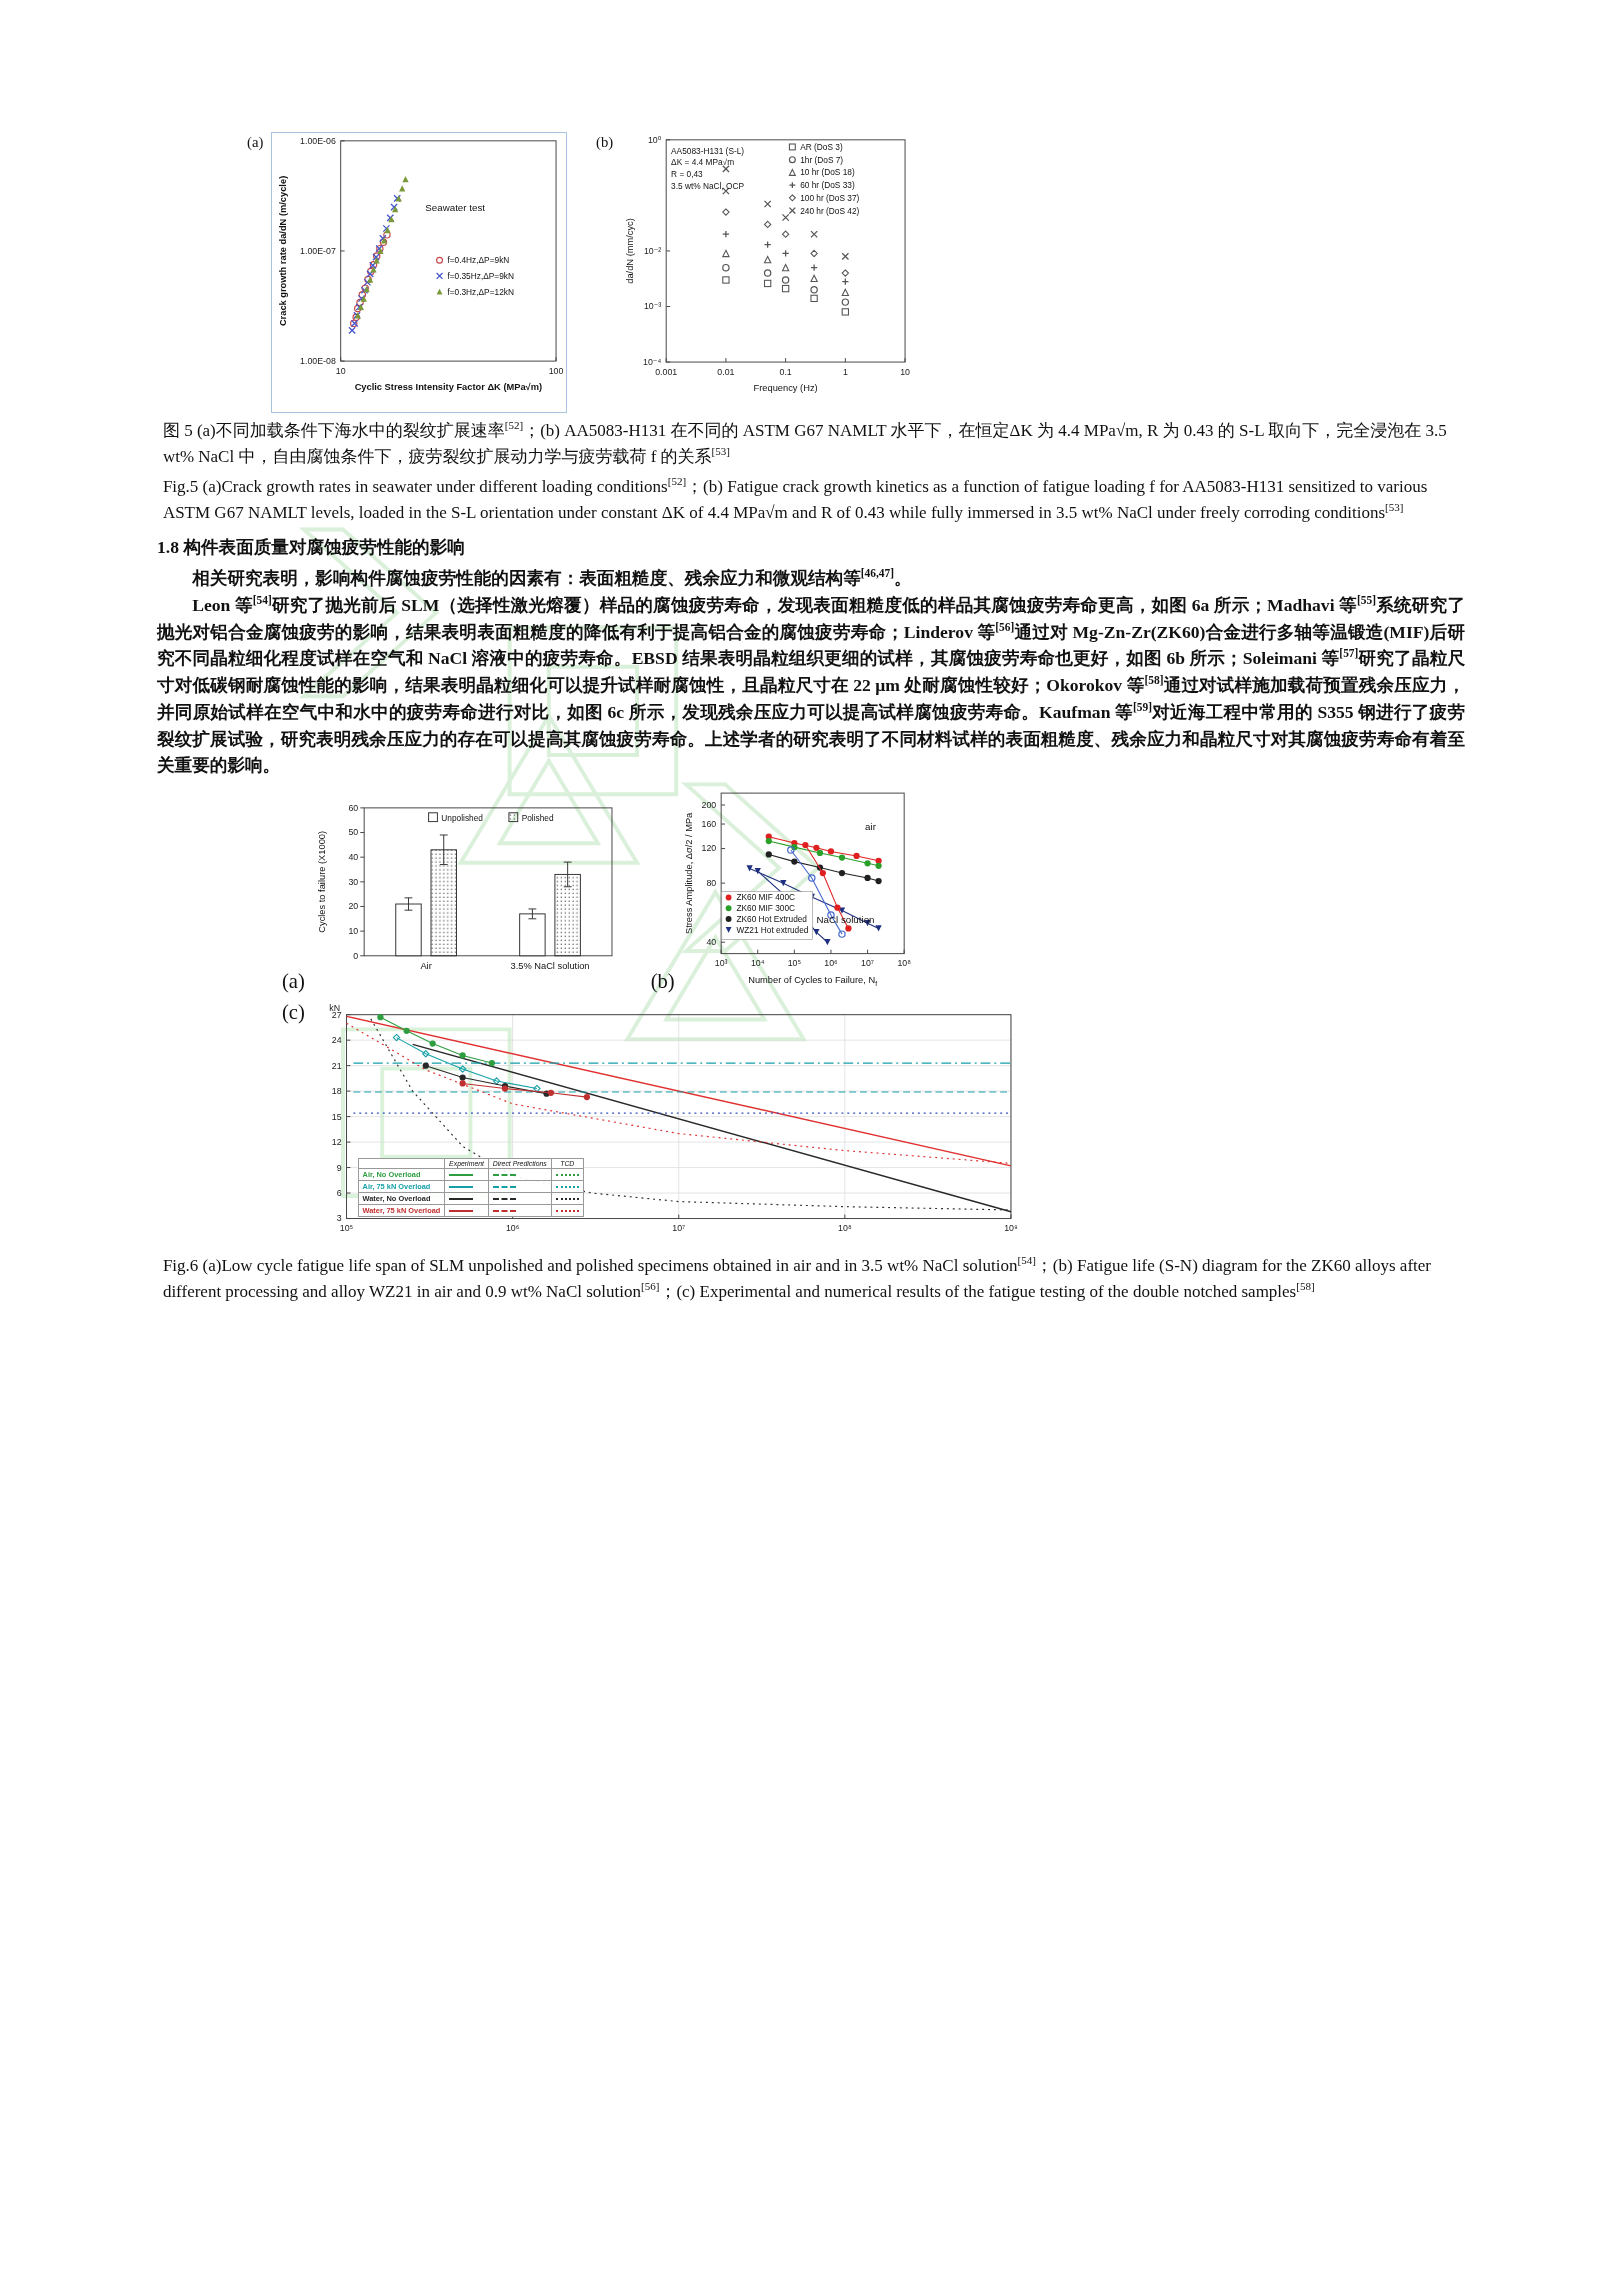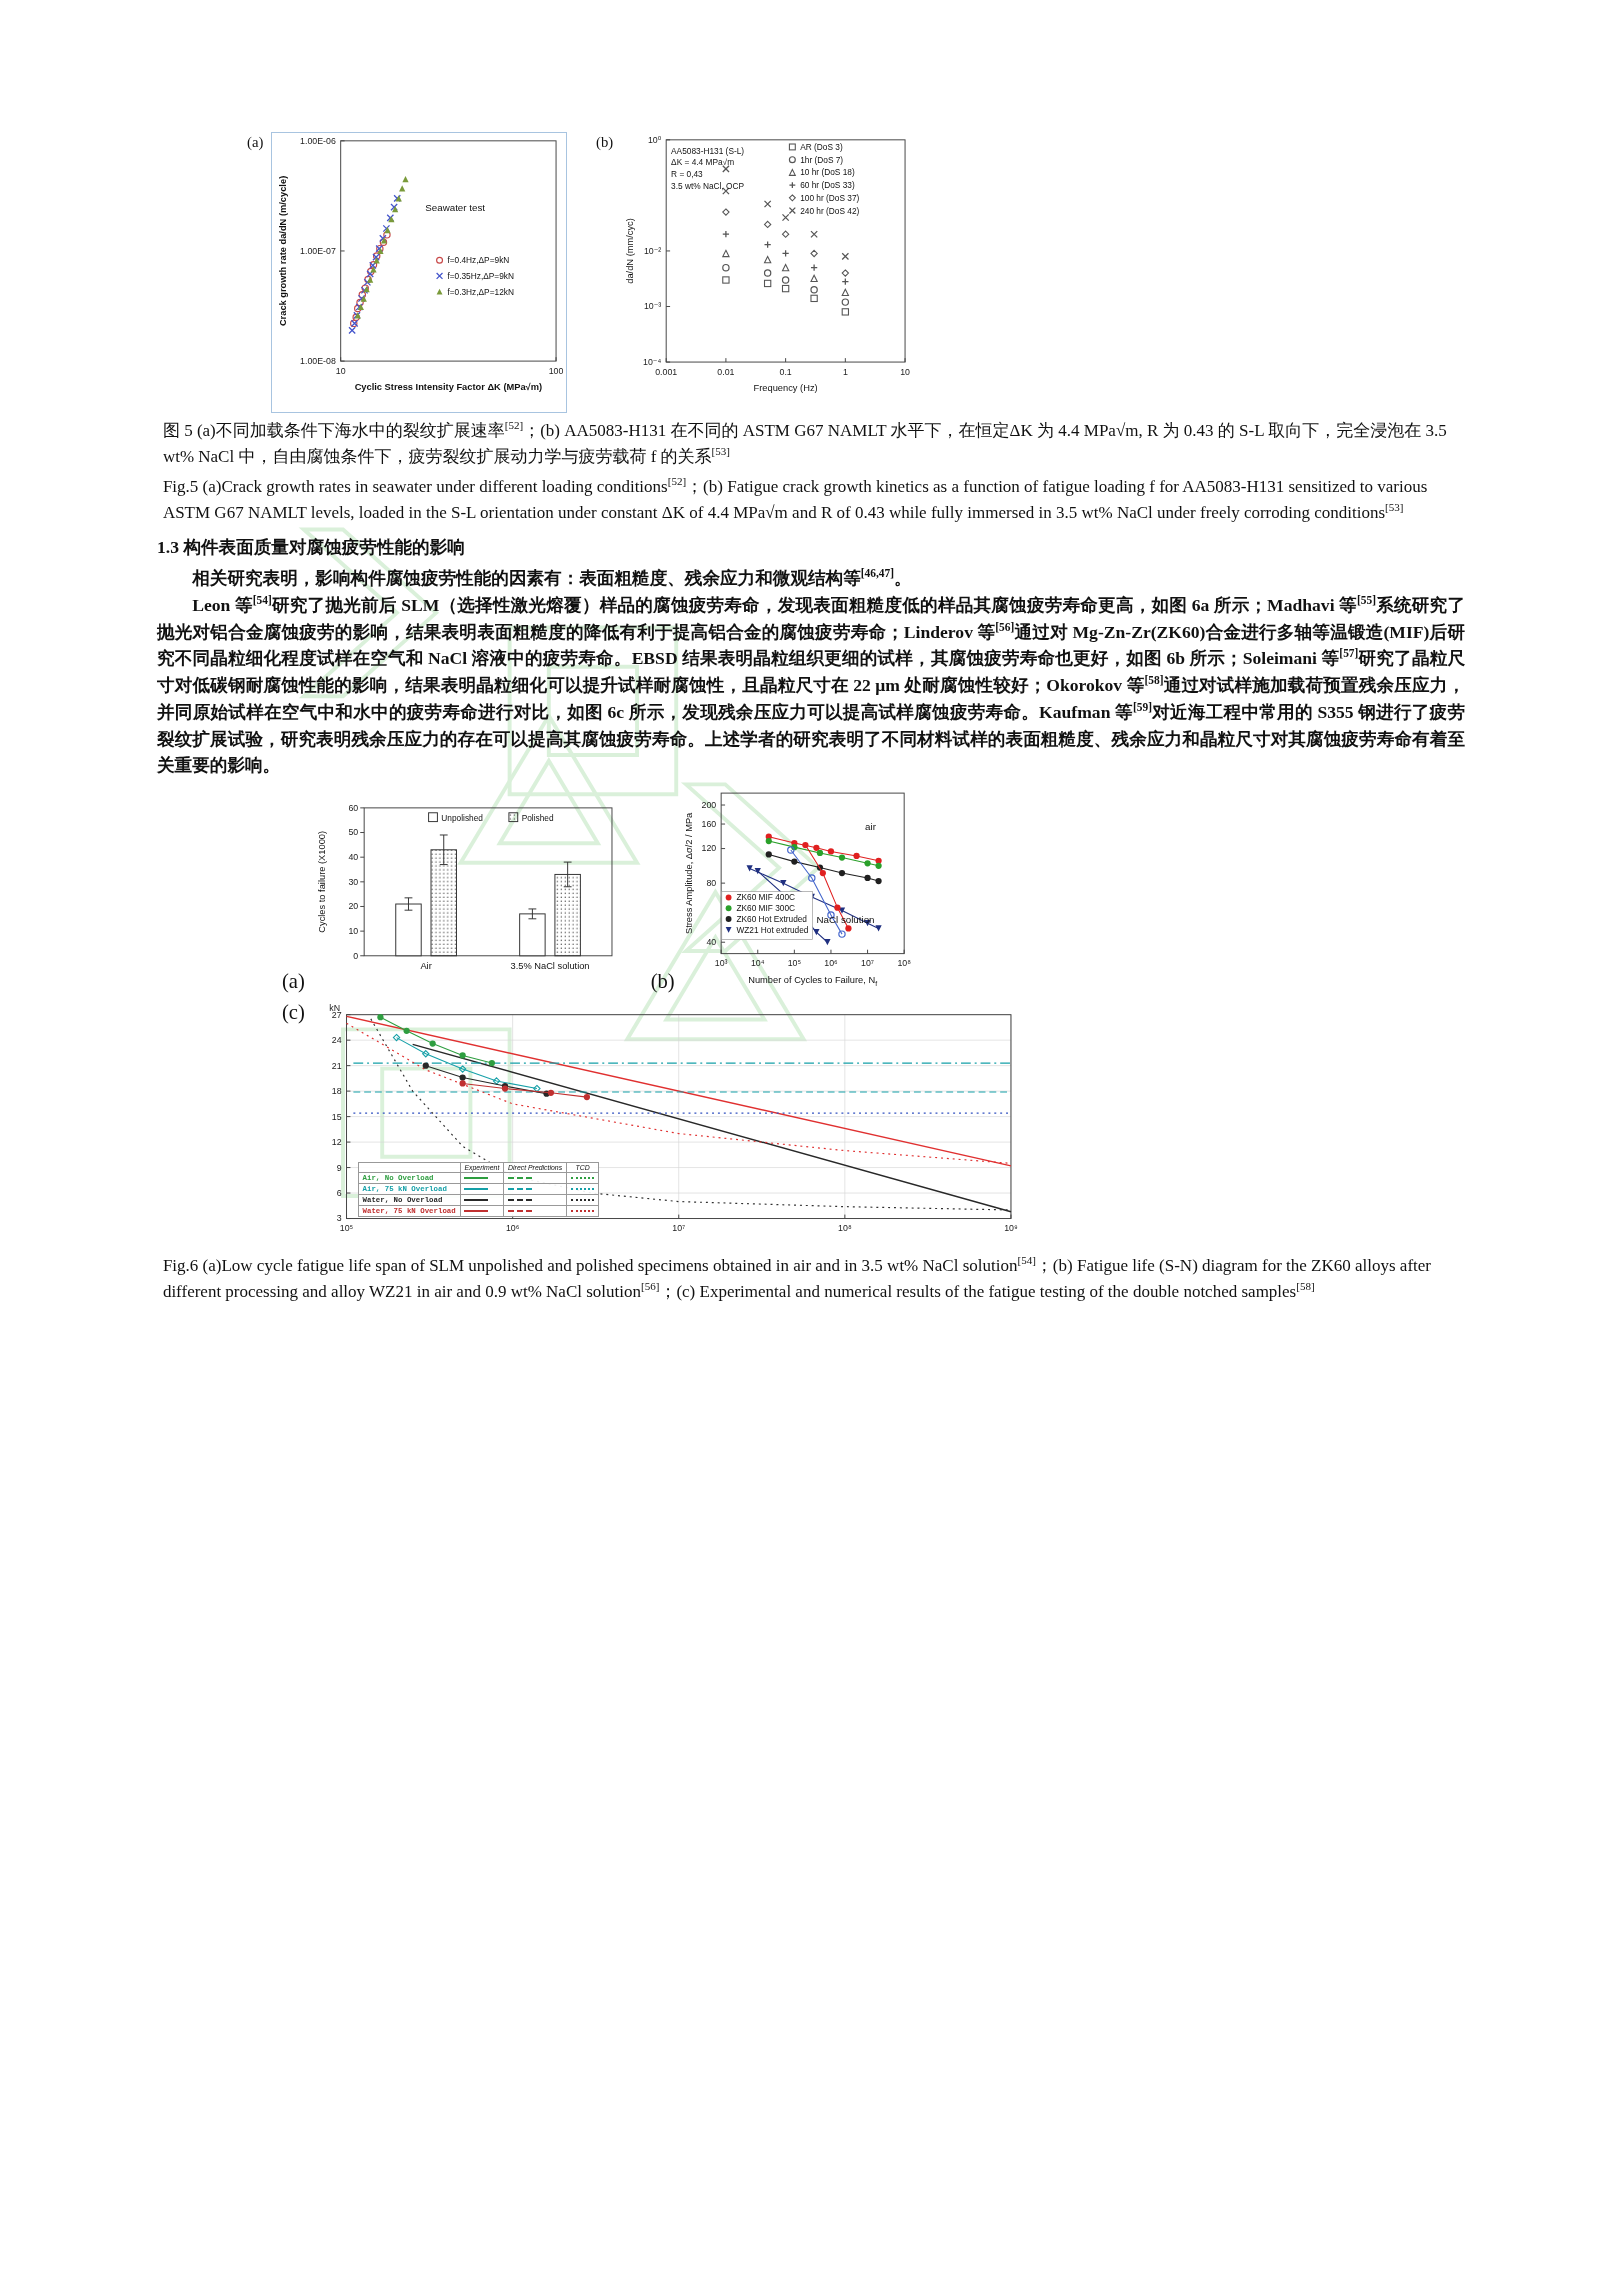--- a/index.html
+++ b/index.html
@@ -22,21 +22,21 @@
   .figlab{font-size:14.7px;margin:2px 7.8px 0 0;flex:0 0 auto;}
   .big{font-size:20.6px;}
   .fig5row{display:flex;margin-left:90px;align-items:flex-start;}
   .fig6row1{display:flex;margin-left:125px;align-items:flex-end;margin-top:7.8px;}
   .fig6row2{display:flex;margin-left:125px;align-items:flex-start;margin-top:5.9px;}
   .gapb{margin-left:29px;}
   .boxed{border:1px solid #a8c4e0;}
   .c-wrap{position:relative;flex:0 0 auto;}
   .lt{border-collapse:collapse;position:absolute;left:45px;bottom:31px;background:rgba(255,255,255,0.92);}
   .lt th{font-family:"Liberation Sans",sans-serif;font-size:6.9px;font-style:italic;font-weight:normal;border:1px solid #999;padding:1px 3.9px;}
-  .lt td{font-family:Liberation Mono, monospace;font-size:7.4px;border:1px solid #999;padding:1px 3.9px;white-space:nowrap;}
+  .lt td{font-family:Liberation Sans, sans-serif;font-size:7.4px;border:1px solid #999;padding:1px 3.9px;white-space:nowrap;}
   .lt td.lab{font-weight:bold;}
   .ls{display:inline-block;width:23.5px;height:0;border-top:2px solid #333;vertical-align:middle;}
   .ls.dashed{border-top-style:dashed;}
   .ls.dotted{border-top-style:dotted;}
 </style>
 </head>
 <body>
 
 <div class="page">
 
@@ -190,21 +190,21 @@
           <text x="51" y="22" class="note">AA5083-H131 (S-L)</text>
           <text x="51" y="34" class="note">ΔK = 4.4 MPa√m</text>
           <text x="51" y="46" class="note">R = 0,43</text>
           <text x="51" y="58" class="note">3.5 wt% NaCl, OCP</text>
         </svg>
     </div>
 
     <p class="cap cite">图 5 (a)不同加载条件下海水中的裂纹扩展速率<sup>[52]</sup>；(b) AA5083-H131 在不同的 ASTM G67 NAMLT 水平下，在恒定ΔK 为 4.4 MPa√m, R 为 0.43 的 S-L 取向下，完全浸泡在 3.5 wt% NaCl 中，自由腐蚀条件下，疲劳裂纹扩展动力学与疲劳载荷 f 的关系<sup>[53]</sup></p>
     <p class="cap cite">Fig.5 (a)Crack growth rates in seawater under different loading conditions<sup>[52]</sup>；(b) Fatigue crack growth kinetics as a function of fatigue loading f for AA5083-H131 sensitized to various ASTM G67 NAMLT levels, loaded in the S-L orientation under constant ΔK of 4.4 MPa√m and R of 0.43 while fully immersed in 3.5 wt% NaCl under freely corroding conditions<sup>[53]</sup></p>
 
-    <h3 class="sec">1.3 构件表面质量对腐蚀疲劳性能的影响</h3>
+    <h3 class="sec">1.8 构件表面质量对腐蚀疲劳性能的影响</h3>
     <p class="bodyp cite indent">相关研究表明，影响构件腐蚀疲劳性能的因素有：表面粗糙度、残余应力和微观结构等<sup>[46,47]</sup>。</p>
     <p class="bodyp cite indent">Leon 等<sup>[54]</sup>研究了抛光前后 SLM（选择性激光熔覆）样品的腐蚀疲劳寿命，发现表面粗糙度低的样品其腐蚀疲劳寿命更高，如图 6a 所示；Madhavi 等<sup>[55]</sup>系统研究了抛光对铝合金腐蚀疲劳的影响，结果表明表面粗糙度的降低有利于提高铝合金的腐蚀疲劳寿命；Linderov 等<sup>[56]</sup>通过对 Mg-Zn-Zr(ZK60)合金进行多轴等温锻造(MIF)后研究不同晶粒细化程度试样在空气和 NaCl 溶液中的疲劳寿命。EBSD 结果表明晶粒组织更细的试样，其腐蚀疲劳寿命也更好，如图 6b 所示；Soleimani 等<sup>[57]</sup>研究了晶粒尺寸对低碳钢耐腐蚀性能的影响，结果表明晶粒细化可以提升试样耐腐蚀性，且晶粒尺寸在 22 μm 处耐腐蚀性较好；Okorokov 等<sup>[58]</sup>通过对试样施加载荷预置残余压应力，并同原始试样在空气中和水中的疲劳寿命进行对比，如图 6c 所示，发现残余压应力可以提高试样腐蚀疲劳寿命。Kaufman 等<sup>[59]</sup>对近海工程中常用的 S355 钢进行了疲劳裂纹扩展试验，研究表明残余压应力的存在可以提高其腐蚀疲劳寿命。上述学者的研究表明了不同材料试样的表面粗糙度、残余应力和晶粒尺寸对其腐蚀疲劳寿命有着至关重要的影响。</p>
 
     <div class="figrow fig6row1">
       <span class="figlab big">(a)</span>
       <svg id="fig6a" width="309" height="191" viewBox="0 0 315 195">
           <defs>
             <pattern id="pdots" patternUnits="userSpaceOnUse" width="4" height="4">
               <circle cx="1.3" cy="1.3" r="0.75" fill="#555"></circle>
             </pattern>

